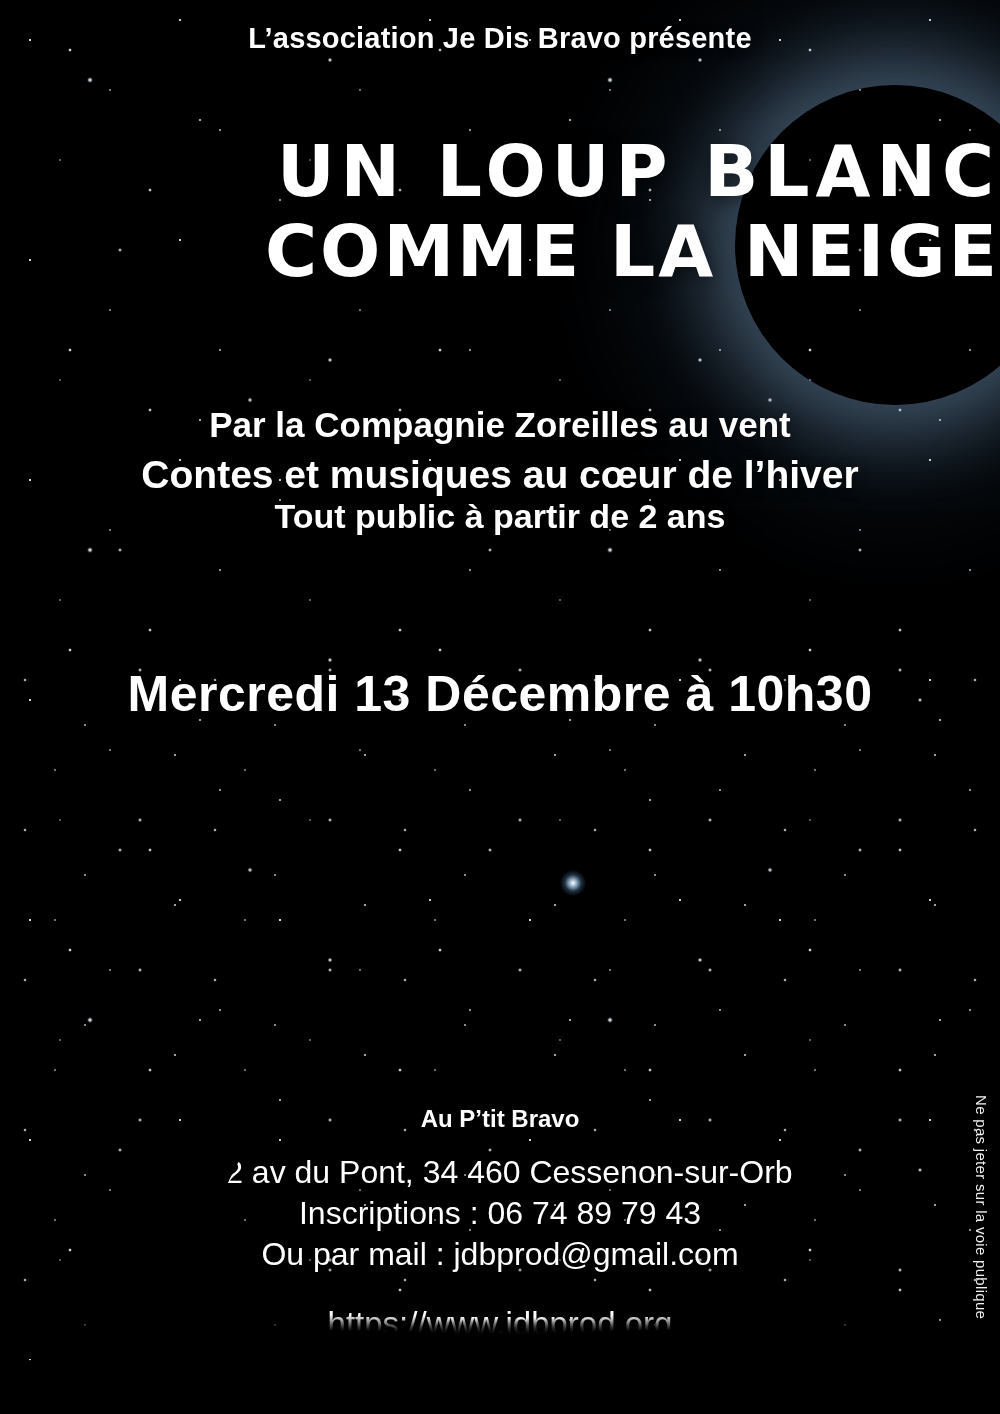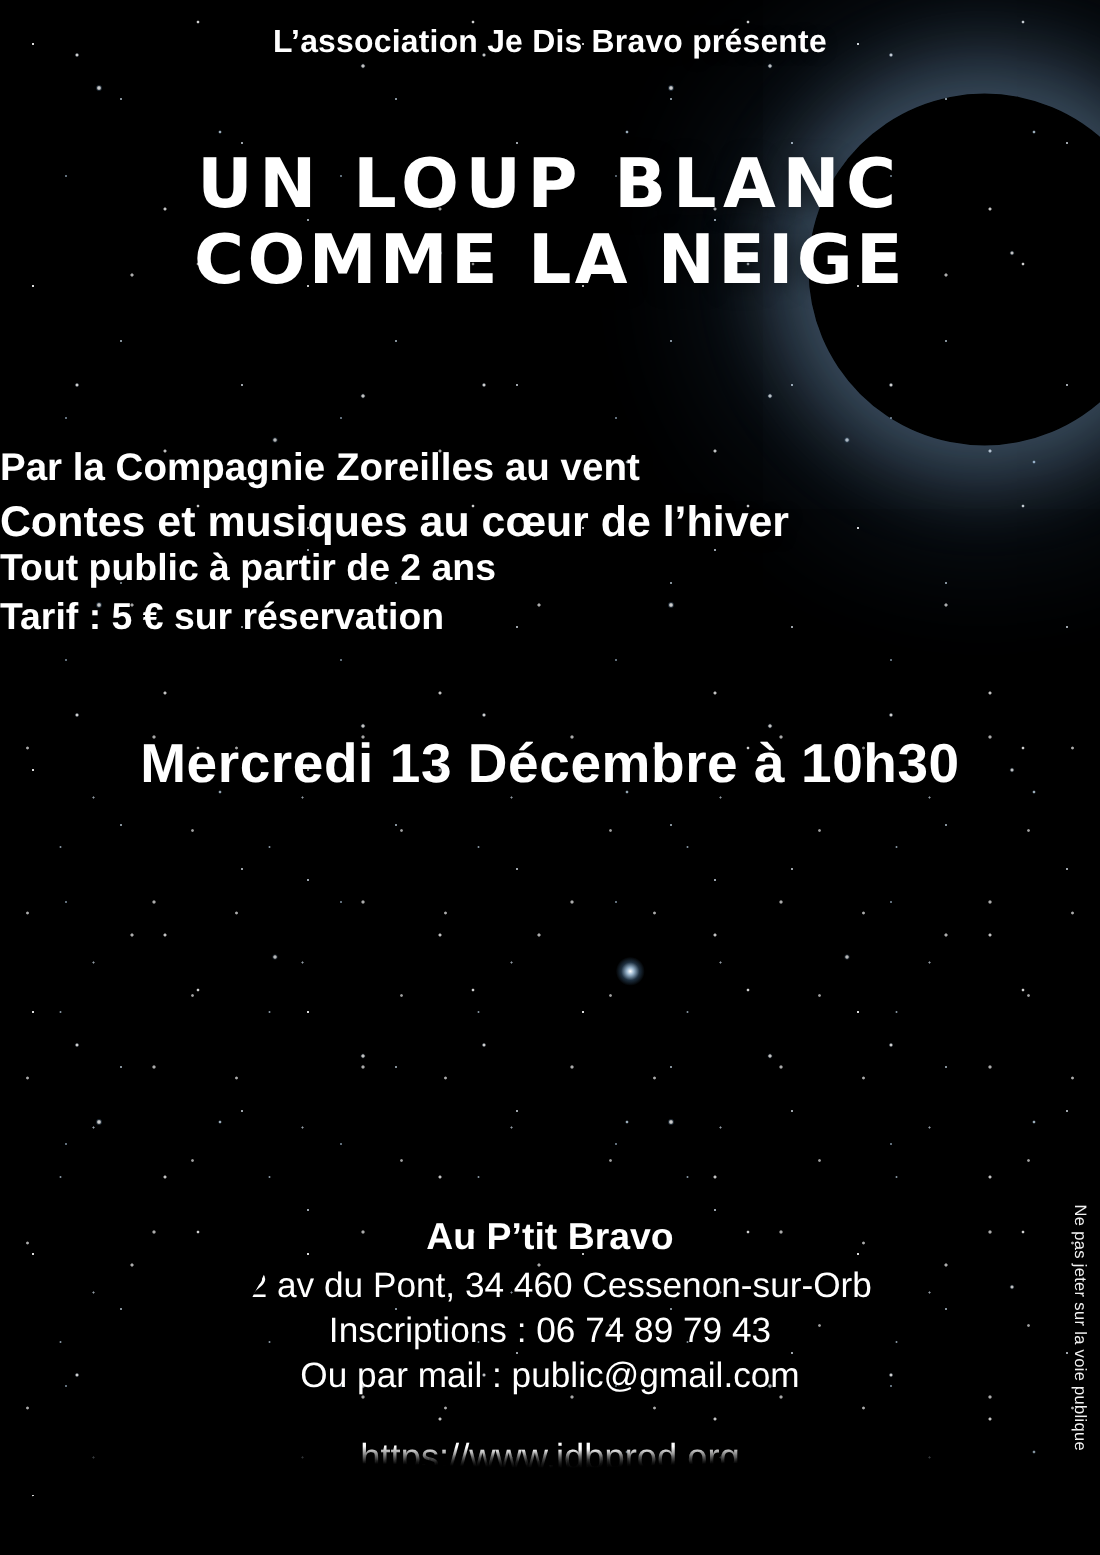--- a/index.html
+++ b/index.html
@@ -159,39 +159,39 @@
     font-size: 29px;
     font-weight: bold;
     letter-spacing: 0.2px;
     text-shadow: 0 2px 10px rgba(0,0,0,0.55);
   }
 
   .title {
     position: absolute;
     top: 132px;
     left: 0; right: 0;
-    text-align: center;
+    text-align: right;
     font-family: "DejaVu Sans", sans-serif;
     font-weight: bold;
-    font-size: 62px;
+    font-size: 71px;
     line-height: 1.12;
     letter-spacing: 3px;
     text-transform: uppercase;
     text-shadow: 0 4px 18px rgba(0,0,0,0.55);
   }
   .title .line {
     display: block;
   }
   .title .line:first-child { letter-spacing: 6px; }
 
   .subs {
     position: absolute;
     top: 405px;
     left: 0; right: 0;
-    text-align: left;
+    text-align: center;
     text-shadow: 0 2px 12px rgba(0,0,0,0.5);
   }
   .subs .l1 { font-size: 35px; font-weight: bold; margin-bottom: 8px; }
   .subs .l2 { font-size: 39px; font-weight: bold; margin-bottom: 0; }
   .subs .l3 { font-size: 34px; font-weight: bold; margin-bottom: 6px; }
   .subs .l4 { font-size: 34px; font-weight: bold; }
 
   .datetime {
     position: absolute;
     top: 665px;
@@ -203,21 +203,21 @@
     text-shadow: 0 3px 14px rgba(0,0,0,0.55);
   }
 
   .venue {
     position: absolute;
     top: 1105px;
     left: 0; right: 0;
     text-align: center;
     text-shadow: 0 2px 10px rgba(0,0,0,0.5);
   }
-  .venue .vname { font-size: 34px; font-weight: bold; margin-bottom: 6px; }
+  .venue .vname { font-size: 24px; font-weight: bold; margin-bottom: 21px; }
   .venue .vline { font-size: 32px; margin-bottom: 4px; }
 
   .website {
     position: absolute;
     top: 1305px;
     left: 0; right: 0;
     text-align: center;
     font-size: 33px;
     text-shadow: 0 2px 10px rgba(0,0,0,0.5);
   }
@@ -250,30 +250,29 @@
 
   <div class="title">
     <span class="line">UN LOUP BLANC</span>
     <span class="line">COMME LA NEIGE</span>
   </div>
 
   <div class="subs">
     <div class="l1">Par la Compagnie Zoreilles au vent</div>
     <div class="l2">Contes et musiques au cœur de l’hiver</div>
     <div class="l3">Tout public à partir de 2 ans</div>
-    <div class="l4">Tarif : 5 € sur réservation</div>
   </div>
 
   <div class="datetime">Mercredi 13 Décembre à 10h30</div>
 
   <div class="venue">
     <div class="vname">Au P’tit Bravo</div>
     <div class="vline">12 av du Pont, 34 460 Cessenon-sur-Orb</div>
     <div class="vline">Inscriptions : 06 74 89 79 43</div>
-    <div class="vline">Ou par mail : public@gmail.com</div>
+    <div class="vline">Ou par mail : jdbprod@gmail.com</div>
   </div>
 
   <div class="website">https://www.jdbprod.org</div>
 
   <div class="sidenote">Ne pas jeter sur la voie publique</div>
 
   <svg class="wolf" viewBox="0 0 215 280" aria-hidden="true">
     <path fill="#000" d="M96 14 c-3 8 -6 18 -7 27 c-1 9 -1 17 1 24 c-6 6 -12 14 -16 23 c-5 12 -7 24 -8 36 c-1 10 -3 19 -7 28 c-6 13 -15 24 -24 34 c-9 10 -17 20 -21 31 c-3 9 -4 18 -3 27 l0 18 l195 0 l0 -10 c-12 -2 -24 -5 -35 -9 c-13 -5 -25 -12 -34 -21 c-6 -6 -10 -13 -13 -20 c4 -2 8 -5 11 -9 c5 -6 8 -13 9 -21 c1 -9 -1 -17 -4 -25 c-3 -8 -7 -15 -9 -23 c-2 -7 -2 -14 0 -21 c2 -8 6 -15 10 -22 c3 -6 6 -12 7 -18 c1 -7 -1 -13 -4 -19 c-4 -7 -9 -13 -14 -19 c-4 -5 -8 -10 -11 -16 c-5 -9 -10 -19 -13 -28 c-3 -9 -5 -18 -6 -27 z"></path>
     <path fill="#000" d="M88 42 c-8 5 -15 12 -20 20 c-4 7 -7 15 -8 23 c5 -7 11 -13 18 -18 c5 -4 10 -8 14 -13 c-2 -4 -3 -8 -4 -12 z"></path>
   </svg>

